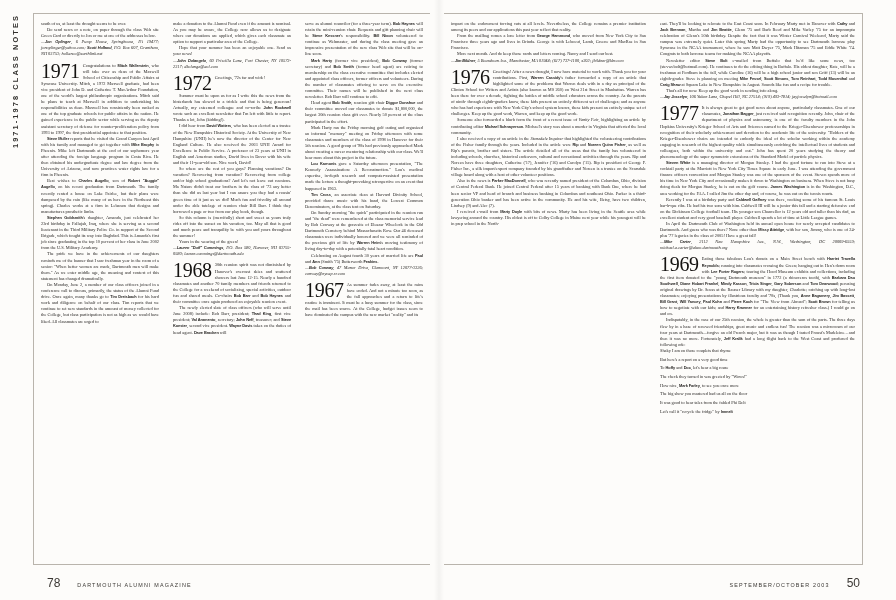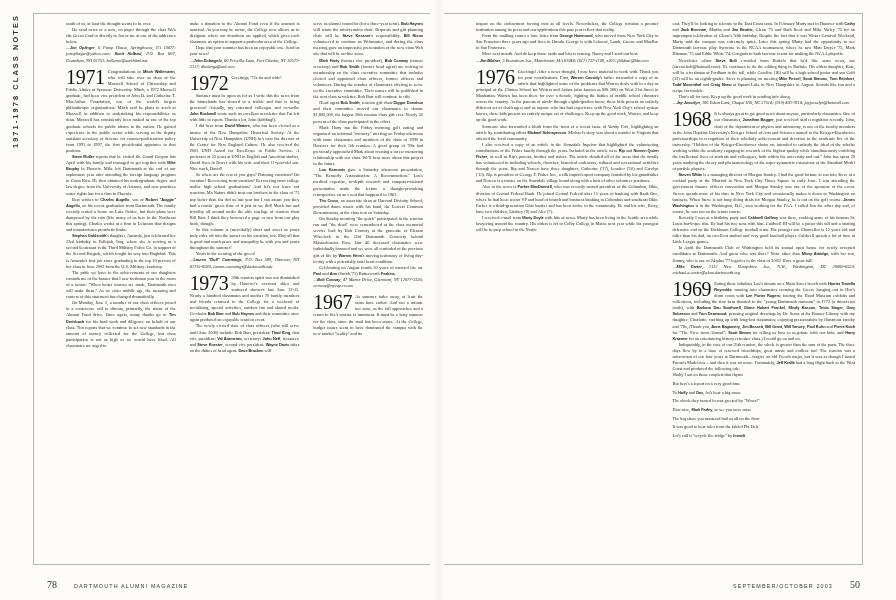--- a/index.html
+++ b/index.html
@@ -50,21 +50,20 @@
   
   .textbox {
     position: absolute;
     top: 13px;
     bottom: 35px;
     border-top: 0.8px solid #b9b4ac;
     border-bottom: 0.8px solid #b9b4ac;
     box-sizing: border-box;
     display: flex;
     overflow: hidden;
-    padding-left: 25px;
   }
   .textbox.left  { left: 33px;  right: 8px;  border-left: 0.8px solid #b9b4ac; }
   .textbox.right { left: 6px;   right: 33px; border-right: 0.8px solid #b9b4ac; justify-content: flex-end; }
 
   .col {
     flex: 1 1 0;
     padding: 7px 7px 4px 7px;
     box-sizing: border-box;
     overflow: hidden;
     font-size: 4.35px;
@@ -115,22 +114,22 @@
     bottom: 10px;
     font-family: "Liberation Sans", sans-serif;
     font-size: 5.4px;
     letter-spacing: 1.15px;
     color: #3a3733;
     display: flex;
     align-items: baseline;
     gap: 17px;
   }
   .footer .folio {
-    font-family: Liberation Serif, serif;
-    font-size: 10px;
+    font-family: Liberation Sans, sans-serif;
+    font-size: 12px;
     letter-spacing: 0;
     font-weight: 400;
   }
   .footer-left  { left: 47px; }
   .footer-right { right: 36px; }
 
   .gutter {
     position: absolute;
     left: 434px; top: 0;
     width: 10px; height: 600px;
@@ -177,21 +176,21 @@
             <span class="year">1972</span>
             <p class="noindent">Greetings, '72s far and wide!</p>
           </div>
           <p class="">Summer must be upon us for as I write this the news from the hinterlands has slowed to a trickle and that is being generous! Actually, my esteemed colleague and co-scribe <span class="nm">John Rockwell</span> wrote such an excellent newsletter that I'm left with little to report. Thanks a lot, John (kidding!).</p>
           <p class="">I did hear from <span class="nm">David Watters</span>, who has been elected as a trustee of the New Hampshire Historical Society. At the University of New Hampshire (UNH) he's now the director of the Center for New England Culture. He also received the 2003 UNH Award for Excellence in Public Service. A professor of 23 years at UNH in English and American studies, David lives in Dover with his wife and their 11-year-old son. Nice work, David!</p>
           <p class="">So where are the rest of you guys? Planning vacations? On vacation? Recovering from vacation? Recovering from college and/or high school graduations? And let's not leave out reunions. Ma Nature didn't treat our brothers in the class of '73 any better than she did us last year but I can assure you they had a rousin' green time of it just as we did! Much fun and frivolity all around under the able tutelage of reunion chair Bill Barr. I think they borrowed a page or two from our play book, though.</p>
           <p class="">So this column is (mercifully) short and sweet as yours truly rides off into the sunset on his vacation, too. May all that is good and much peace and tranquility be with you and yours throughout the summer!</p>
           <p class="">Yours in the wearing of the green!</p>
           <p class="sig">—<span class="nm">Lauren "Duff" Cummings</span>, <i>P.O. Box 580, Hanover, NH 03755-0580; lauren.cummings@dartmouth.edu</i></p>
           <div class="yearwrap">
-            <span class="year">1973</span>
+            <span class="year">1968</span>
             <p class="noindent">30th reunion spirit was not diminished by Hanover's overcast skies and scattered showers last June 12-15. Nearly a hundred classmates and another 70 family members and friends returned to the College for a weekend of socializing, special activities, outdoor fun and shared meals. Co-chairs <span class="nm">Bob Barr</span> and <span class="nm">Bob Haynes</span> and their committee once again produced an enjoyable reunion event.</p>
           </div>
           <p class="">The newly elected slate of class officers (who will serve until June 2008) include: Bob Barr, president; <span class="nm">Thad King</span>, first vice president; <span class="nm">Val Aramento</span>, secretary; <span class="nm">John Neff</span>, treasurer; and <span class="nm">Steve Koester</span>, second vice president. <span class="nm">Wayne Davis</span> takes on the duties of head agent. <span class="nm">Dave Bracken</span> will</p>
         </div>
       <div class="col">
           <p class="noindent">serve as alumni councilor (for a three-year term). <span class="nm">Bob Haynes</span> will retain the mini-reunion chair. Bequests and gift planning chair will be <span class="nm">Steve Kessner</span>'s responsibility. <span class="nm">Bill Nixon</span> volunteered to continue as Webmaster, and during the class meeting gave an impressive presentation of the new class Web site that will be on-line soon.</p>
           <p class=""><span class="nm">Mark Harty</span> (former vice president), <span class="nm">Bob Conway</span> (former secretary) and <span class="nm">Bob Smith</span> (former head agent) are retiring to membership on the class executive committee that includes elected and appointed class officers, former officers and volunteers. During the number of classmates offering to serve on the executive committee. Their names will be published in the next class newsletter. Bob Barr will continue to edit.</p>
           <p class="">Head agent <span class="nm">Bob Smith</span>, reunion gift chair <span class="nm">Diggor Donahue</span> and their committee moved our classmates to donate $1,800,000, the largest 30th reunion class gift ever. Nearly 50 percent of the class participated in the effort.</p>
           <p class="">Mark Harty ran the Friday morning golf outing and organized an informal "memory" meeting on Friday afternoon with some classmates and members of the class of 1998 in Hanover for their 5th reunion. A good group of '98s had previously approached Mark about creating a career mentoring relationship with our class. We'll hear more about this project in the future.</p>
           <p class=""><span class="nm">Lou Karnonis</span> gave a Saturday afternoon presentation, "The Kennedy Assassination: A Reconstruction." Lou's medical expertise, in-depth research and computer-assisted presentation made the lecture a thought-provoking retrospective on an event that happened in 1963.</p>
@@ -228,21 +227,21 @@
           <p class="">I also received a copy of an article in the <i>Stonedale Inquirer</i> that highlighted the volunteering contributions of the Fisher family through the years. Included in the article were <span class="nm">Rip</span> and <span class="nm">Noreen Quinn Fisher</span>, as well as Rip's parents, brother and sisters. The article detailed all of the areas that the family has volunteered in including schools, churches, historical endeavors, cultural and recreational activities through the years. Rip and Noreen have three daughters, Catherine ('17), Jennifer ('16) and Carolyn ('15). Rip is president of George F. Fisher Inc., a silk import/export company founded by his grandfather and Noreen is a trustee on the Scarsdale village board along with a host of other volunteer positions.</p>
           <p class="">Also in the news is <span class="nm">Parker MacDonnell</span>, who was recently named president of the Columbus, Ohio, division of Central Federal Bank. He joined Central Federal after 15 years of banking with Bank One, where he had been senior VP and head of branch and business banking in Columbus and southeast Ohio. Parker is a third-generation Ohio banker and has been active in the community. He and his wife, Betsy, have two children, Lindsey (9) and Alec (7).</p>
           <p class="">I received e-mail from <span class="nm">Marty Doyle</span> with bits of news. Marty has been living in the Seattle area while lawyering around the country. His oldest is off to Colby College in Maine next year while his youngest will be in prep school in the North-</p>
         </div>
       <div class="col">
           <p class="noindent">east. They'll be looking to relocate to the East Coast soon. In February Marty met in Hanover with <span class="nm">Cathy</span> and <span class="nm">Jack Brennan</span>, Martha and <span class="nm">Jim Beattie</span>, Glenn '75 and Barb Reed and Mike Varley '75 for an impromptu celebration of Glenn's 50th birthday. Despite the fact that it was Winter Carnival Weekend, Marty said the campus was extremely quiet. Later this spring Marty had the opportunity to see Dartmouth lacrosse play Syracuse in the NCAA tournament, where he saw Matt Dwyer '75, Mark Hitzman '75 and Eddie White '74. Congrats to both lacrosse teams for making the NCAA playoffs.</p>
           <p class="">Newsletter editor <span class="nm">Steve Bolt</span> e-mailed from Buffalo that he'd like some news, too (stevwebolt@hotmail.com). He continues to do the editing thing in Buffalo. His oldest daughter, Kate, will be a freshman at Fordham in the fall, while Caroline (16) will be a high school junior and son Griff (13) will be an eighth-grader. Steve is planning on meeting <span class="nm">Mike Fessel</span>, <span class="nm">Scott Simons</span>, <span class="nm">Tom Reinhart</span>, <span class="nm">Todd Mosenthal</span> and <span class="nm">Craig Shaw</span> at Squam Lake in New Hampshire in August. Sounds like fun and a recipe for trouble.</p>
           <p class="">That's all for now. Keep up the good work in sending info along.</p>
           <p class="sig">—<span class="nm">Jay Josselyn</span>, <i>106 Yukon Lane, Chapel Hill, NC 27514; (919) 493-7814; jayjosselyn@hotmail.com</i></p>
           <div class="yearwrap">
-            <span class="year">1968</span>
+            <span class="year">1977</span>
             <p class="noindent">It is always great to get good news about anyone, particularly classmates. One of our classmates, <span class="nm">Jonathan Bagger</span>, just received said recognition recently. John, chair of the department of physics and astronomy, is one of the faculty members in the John Hopkins University's Krieger School of Arts and Sciences named to the Krieger-Eisenhower professorships in recognition of their scholarly achievement and devotion to the academic life of the university. "Holders of the Krieger-Eisenhower chairs are intended to embody the ideal of the scholar working within the academy engaging in research of the highest quality while simultaneously enriching the intellectual lives of students and colleagues, both within the university and out." John has spent 20 years studying the theory and phenomenology of the super symmetric extensions of the Standard Model of particle physics.</p>
           </div>
           <p class=""><span class="nm">Steven White</span> is a managing director of Morgan Stanley. I had the good fortune to run into Steve at a cocktail party at the Marriott in New York City Times Square in early June. I was attending the government finance officers convention and Morgan Stanley was one of the sponsors of the event. Steven spends more of his time in New York City and occasionally makes it down to Washington on business. When Steve is not busy doing deals for Morgan Stanley, he is out on the golf course. <span class="nm">James Washington</span> is in the Washington, D.C., area working for the FAA. I called Jim the other day and, of course, he was out on the tennis courts.</p>
           <p class="">Recently I was at a birthday party and <span class="nm">Caldwell Gaffney</span> was there, cooking some of his famous St. Louis bar-b-que ribs. He had his two sons with him. Caldwell III will be a junior this fall and a starting defensive end on the Dickinson College football team. His younger son Chancellor is 12 years old and taller than his dad, an excellent student and very good baseball player. Caldwell spends a lot of time at Little League games.</p>
           <p class="">In April the Dartmouth Club of Washington held its annual open house for newly accepted candidates to Dartmouth. And guess who was there? None other than <span class="nm">Missy Attridge</span>, with her son, Jimmy, who is one of 24-plus '77 legacies in the class of 2005! Have a great fall!</p>
           <p class="sig">—<span class="nm">Mike Carter</span>, <i>2112 New Hampshire Ave., N.W., Washington, DC 20009-6559; michael.a.carter@alum.dartmouth.org</i></p>
           <div class="yearwrap">
             <span class="year">1969</span>
             <p class="noindent">Eating those fabulous Lou's donuts on a Main Street bench with <span class="nm">Harriet Travella Reynolds</span>; running into classmates crossing the Green; hanging out in Hen's dorm room with <span class="nm">Lee Porter Rogers</span>; touring the Hood Museum exhibits and collections, including the first item donated to the "young Dartmouth museum" in 1772 (a rhinoceros tooth), with <span class="nm">Barbara Dau Southwell</span>, <span class="nm">Diane Hobart Frankel</span>, <span class="nm">Mindy Kasson</span>, <span class="nm">Tricia Singer</span>, <span class="nm">Gary Soberson</span> and <span class="nm">Tom Dearwood</span>; perusing original drawings by Dr. Seuss at the Rauner Library with my daughter, Charlotte; catching up with long-lost classmates; enjoying presentations by illustrious faculty and '78s, (Thank you, <span class="nm">Anne Bagamery</span>, <span class="nm">Jim Bassett</span>, <span class="nm">Bill Grant</span>, <span class="nm">Will Yancey</span>, <span class="nm">Paul Kuhn</span> and <span class="nm">Pierre Koch</span> for "The View from Abroad"; <span class="nm">Scott Brown</span> for telling us how to negotiate with our kids; and <span class="nm">Harry Kraemer</span> for an entertaining history refresher class.) I could go on and on.</p>
           </div>

